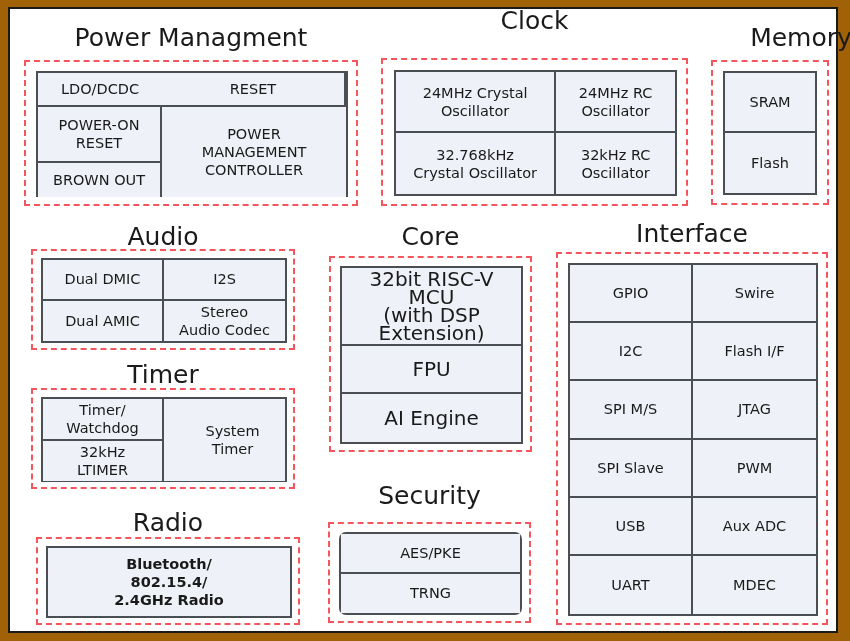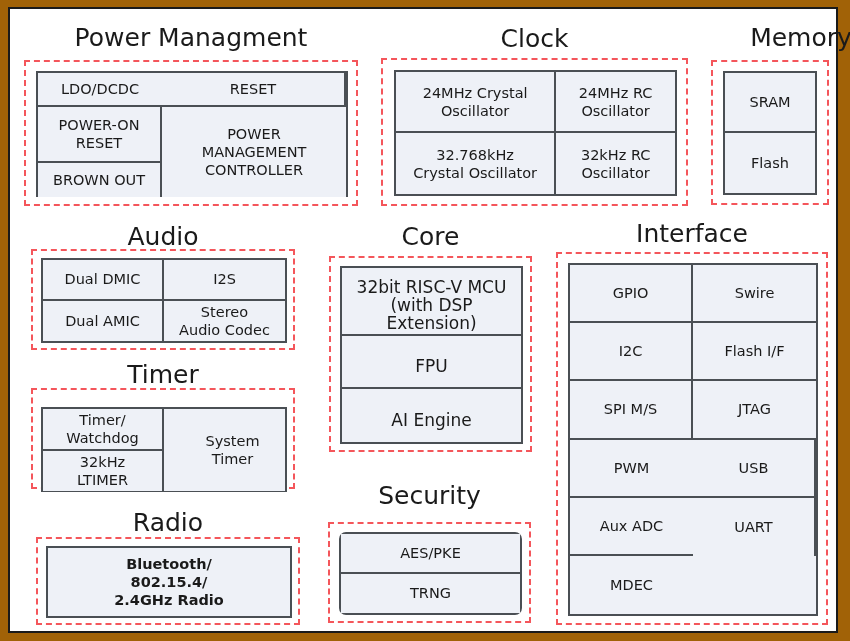--- a/index.html
+++ b/index.html
@@ -84,21 +84,21 @@
 
   
   #grp-power      { left: 24px;  top: 60px;  width: 334px; height: 146px; }
   #ttl-power      { left: 24px;  top: 23px;  width: 334px; }
   #grid-power     { left: 10px;  top: 9px;   width: 312px; height: 126px;
                     grid-template-columns: 124px 1fr;
                     grid-template-rows: 34px 56px 34px; }
 
   
   #grp-clock      { left: 381px; top: 58px;  width: 307px; height: 148px; }
-  #ttl-clock      { left: 381px; top: 24px;  width: 307px; }
+  #ttl-clock      { left: 381px; top: 6px;  width: 307px; }
   #grid-clock     { left: 11px;  top: 10px;  width: 283px; height: 126px;
                     grid-template-columns: 1.35fr 1fr;
                     grid-template-rows: 1fr 1fr; }
 
   
   #grp-memory     { left: 711px; top: 60px;  width: 118px; height: 145px; }
   #ttl-memory     { left: 731px; top: 23px;  width: 140px; }
   #grid-memory    { left: 10px;  top: 9px;   width: 94px;  height: 124px;
                     grid-template-columns: 1fr;
                     grid-template-rows: 1fr 1fr; }
@@ -106,21 +106,21 @@
   
   #grp-audio      { left: 31px;  top: 249px; width: 264px; height: 101px; }
   #ttl-audio      { left: 31px;  top: 222px; width: 264px; }
   #grid-audio     { left: 8px;   top: 7px;   width: 246px; height: 85px;
                     grid-template-columns: 1fr 1fr;
                     grid-template-rows: 1fr 1fr; }
 
   
   #grp-timer      { left: 31px;  top: 388px; width: 264px; height: 101px; }
   #ttl-timer      { left: 31px;  top: 360px; width: 264px; }
-  #grid-timer     { left: 8px;   top: 17px;   width: 246px; height: 85px;
+  #grid-timer     { left: 8px;   top: 7px;   width: 246px; height: 85px;
                     grid-template-columns: 1fr 1fr;
                     grid-template-rows: 1fr 1fr; }
 
   
   #grp-radio      { left: 36px;  top: 537px; width: 264px; height: 88px; font-weight: bold; }
   #ttl-radio      { left: 36px;  top: 508px; width: 264px; }
   #grid-radio     { left: 8px;   top: 7px;   width: 246px; height: 72px;
                     grid-template-columns: 1fr;
                     grid-template-rows: 1fr; }
 
@@ -139,21 +139,21 @@
                     grid-template-rows: 1fr 1fr; border-radius: 7px; }
 
   
   #grp-interface  { left: 556px; top: 252px; width: 272px; height: 373px; }
   #ttl-interface  { left: 556px; top: 219px; width: 272px; }
   #grid-interface { left: 10px;  top: 9px;   width: 250px; height: 353px;
                     grid-template-columns: 1fr 1fr;
                     grid-template-rows: repeat(6, 1fr); }
 
   
-  #grid-core .cell { font-size: 17px; margin-top: 8px; }
+  #grid-core .cell { font-size: 20px; }
 </style>
 </head>
 <body>
 
 <div id="canvas">
 
   <div class="outer-frame"></div>
 
   <div class="group-title" id="ttl-power">Power Managment</div>
   <div class="group" id="grp-power">
@@ -243,20 +243,21 @@
 
   <div class="group-title" id="ttl-interface">Interface</div>
   <div class="group" id="grp-interface">
     <div class="block-grid" id="grid-interface">
       <div class="cell">GPIO</div>
       <div class="cell last-col">Swire</div>
       <div class="cell">I2C</div>
       <div class="cell last-col">Flash I/F</div>
       <div class="cell">SPI M/S</div>
       <div class="cell last-col">JTAG</div>
+      <div class="cell">SPI Slave</div>
       <div class="cell last-col">PWM</div>
       <div class="cell">USB</div>
       <div class="cell last-col">Aux ADC</div>
       <div class="cell last-row">UART</div>
       <div class="cell last-col last-row">MDEC</div>
     </div>
   </div>
 
 </div>
 

